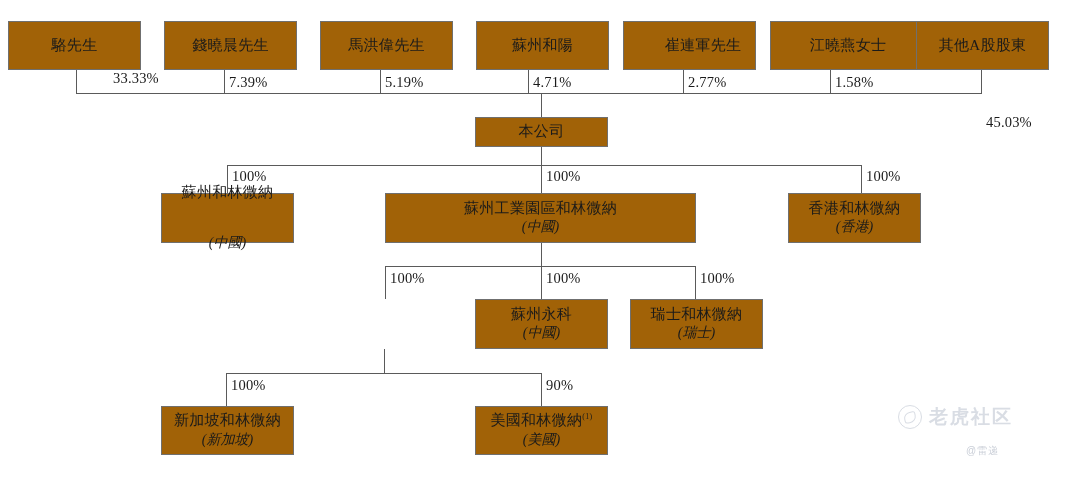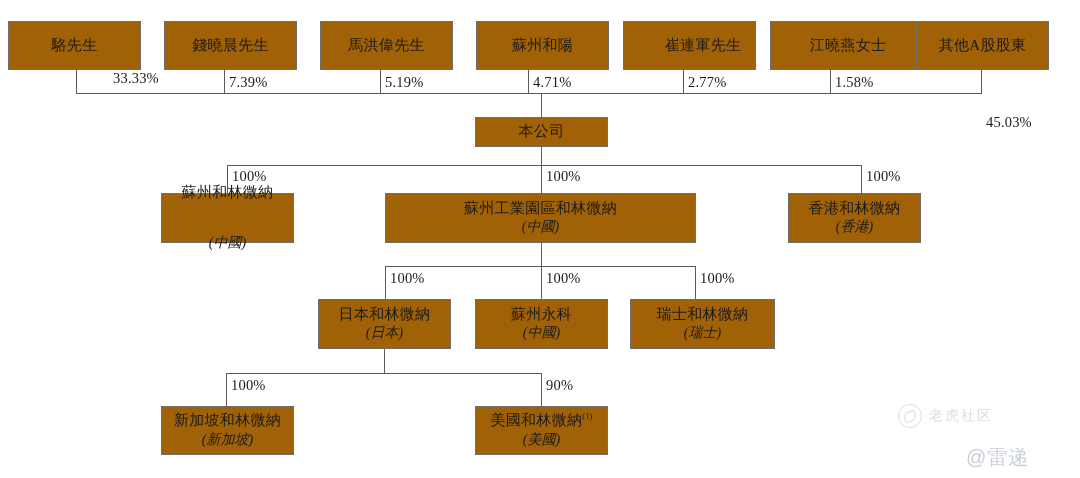--- a/index.html
+++ b/index.html
@@ -72,23 +72,23 @@
     top: 404px;
     display: flex;
     align-items: center;
     gap: 7px;
     color: #d9dde4;
     z-index: 5;
     pointer-events: none;
   }
   #wm-main .wm-txt {
     font-family: "Liberation Sans", sans-serif;
-    font-size: 14px;
+    font-size: 19px;
     letter-spacing: 2px;
-    font-weight: 400;
+    font-weight: 700;
   }
   #wm-logo {
     width: 22px;
     height: 22px;
     border: 1.6px solid #d9dde4;
     border-radius: 50%;
     position: relative;
   }
   #wm-logo::before {
     content: "";
@@ -99,21 +99,21 @@
     height: 9px;
     border: 1.6px solid #d9dde4;
     border-radius: 55% 20% 60% 25%;
     transform: rotate(-12deg);
   }
   #wm-sub {
     position: absolute;
     left: 966px;
     top: 444px;
     font-family: "Liberation Sans", sans-serif;
-    font-size: 20px;
+    font-size: 10px;
     color: #c9ced7;
     letter-spacing: 1px;
     z-index: 5;
     pointer-events: none;
   }
 </style>
 </head>
 <body>
 
 <div id="canvas">
@@ -193,29 +193,25 @@
   <div class="hline" style="left:385px; top:266px; width:311px;"></div>
 
   <div class="vline" style="left:385px; top:266px; height:33px;"></div>
   <div class="vline" style="left:541px; top:266px; height:33px;"></div>
   <div class="vline" style="left:695px; top:266px; height:33px;"></div>
 
   <div class="pct" style="left:390px; top:270px;">100%</div>
   <div class="pct" style="left:546px; top:270px;">100%</div>
   <div class="pct" style="left:700px; top:270px;">100%</div>
 
-  <div class="node" style="left:318px; top:299px; width:133px; height:50px;">
-    <div class="nm">日本和林微納</div>
-    <div class="loc">(日本)</div>
-  </div>
   <div class="node" style="left:475px; top:299px; width:133px; height:50px;">
     <div class="nm">蘇州永科</div>
     <div class="loc">(中國)</div>
   </div>
-  <div class="node" style="left:630px; top:299px; width:145px; height:50px;">
+  <div class="node" style="left:630px; top:299px; width:133px; height:50px;">
     <div class="nm">瑞士和林微納</div>
     <div class="loc">(瑞士)</div>
   </div>
 
   <div class="vline" style="left:384px; top:349px; height:25px;"></div>
   <div class="hline" style="left:226px; top:373px; width:316px;"></div>
 
   <div class="vline" style="left:226px; top:373px; height:33px;"></div>
   <div class="vline" style="left:541px; top:373px; height:33px;"></div>
 

